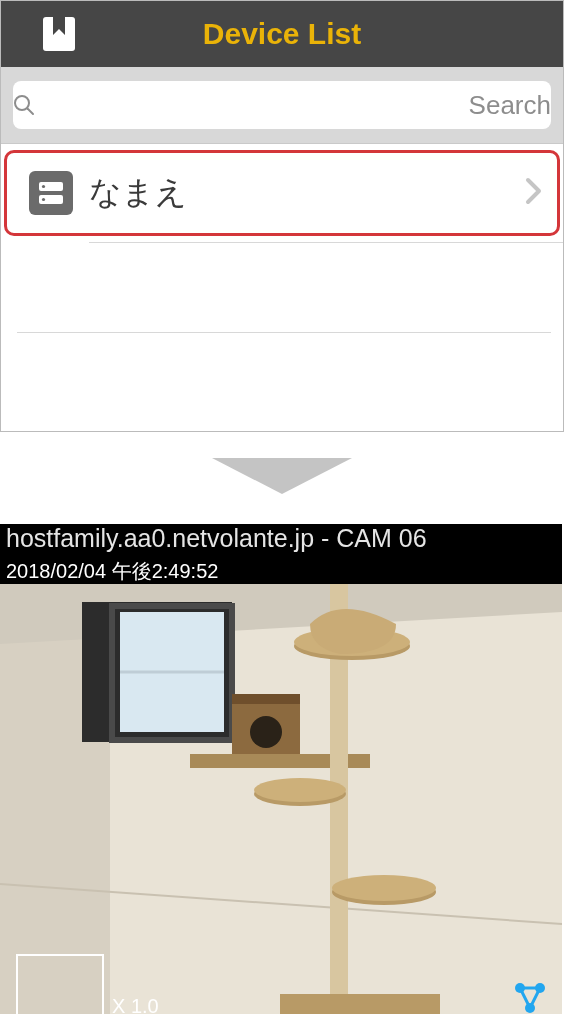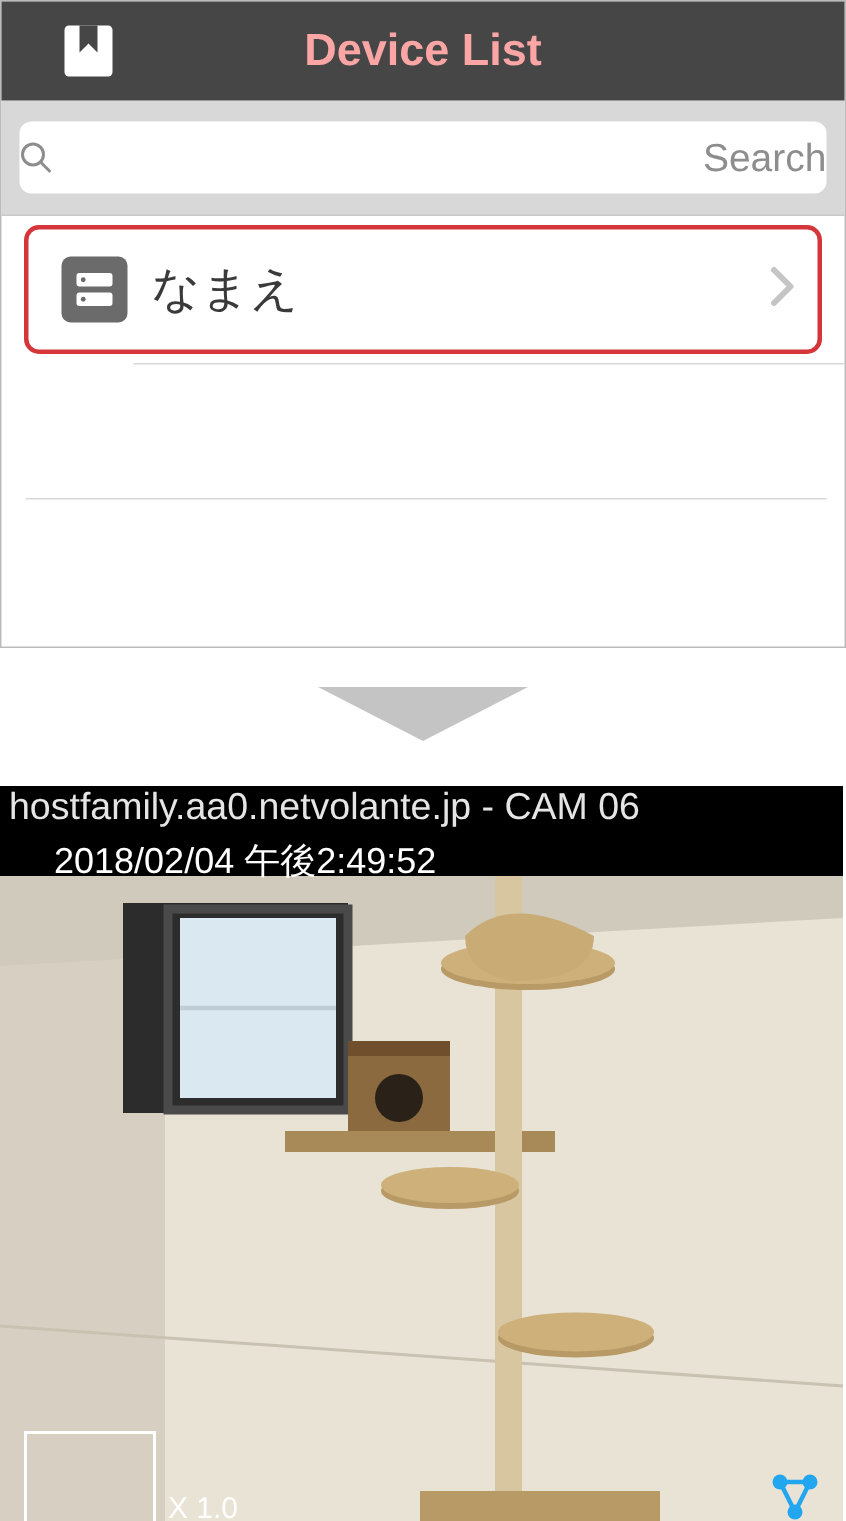--- a/index.html
+++ b/index.html
@@ -28,21 +28,21 @@
       width: 40px;
       height: 42px;
       display: flex;
       align-items: center;
       justify-content: center;
     }
     .header-title {
       position: absolute;
       left: 0; right: 0;
       text-align: center;
-      color: #fca5a5;
+      color: #eab308;
       font-size: 30px;
       font-weight: 700;
       pointer-events: none;
     }
 
     .search-wrap {
       padding: 14px 12px 14px 12px;
       background: #d8d8d8;
       border-bottom: 1px solid #c9c9c9;
     }
@@ -66,21 +66,21 @@
       display: flex;
       align-items: center;
       height: 86px;
       padding: 0 14px 0 22px;
       position: relative;
       background: #fff;
     }
     .list-row-highlight {
       border: 3px solid #d4363a;
       border-radius: 10px;
-      margin: 6px 15px;
+      margin: 6px 3px;
     }
     .device-icon {
       width: 44px; height: 44px;
       background: #6b6b6b;
       border-radius: 6px;
       display:flex; align-items:center; justify-content:center;
       margin-right: 16px;
     }
     .device-label {
       font-size: 32px;
@@ -129,23 +129,22 @@
       top: 0; left: 6px;
       font-size: 25px;
       color: #e5e5e5;
       font-weight: 500;
       z-index: 3;
     }
     .cam-timestamp {
       position: absolute;
       top: 34px; left: 6px;
       color: #fff;
-      font-size: 24px;
+      font-size: 20px;
       z-index: 3;
-      margin-left: 30px;
     }
     .cam-frame {
       position: absolute;
       top: 60px; left: 0; right: 0;
       bottom: 18px;
     }
     .zoom-box {
       position: absolute;
       left: 16px;
       bottom: 24px;

